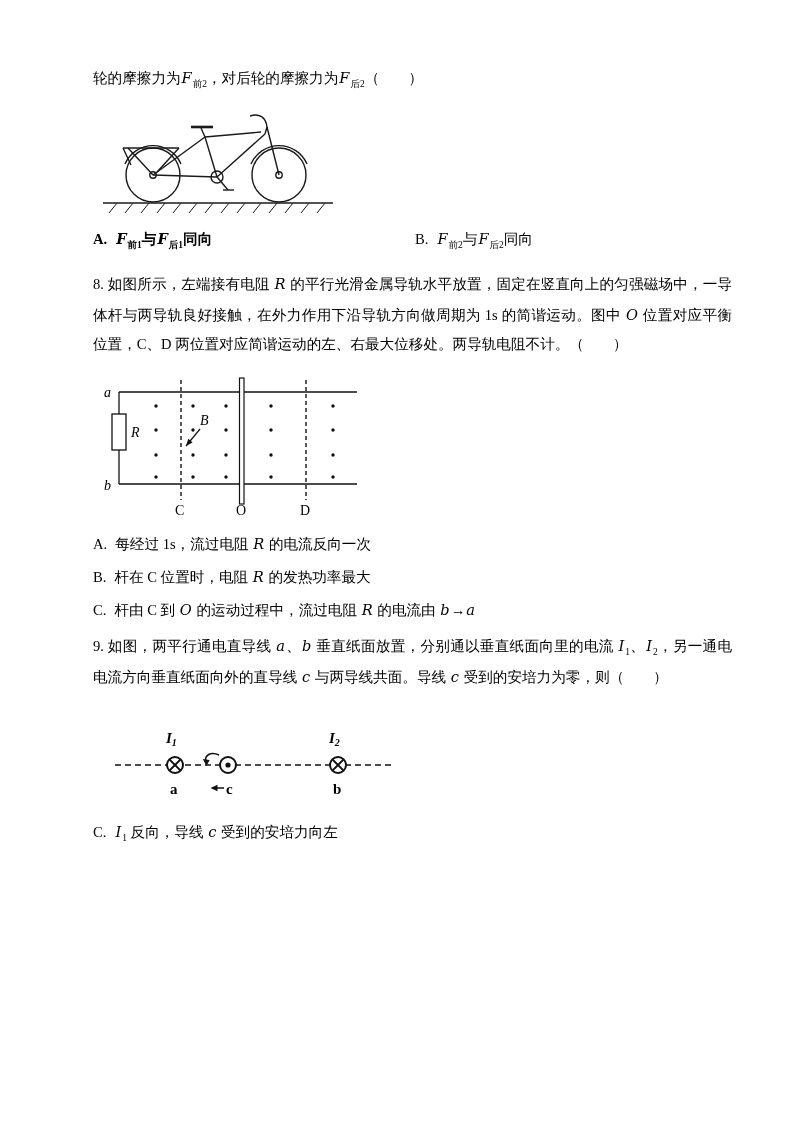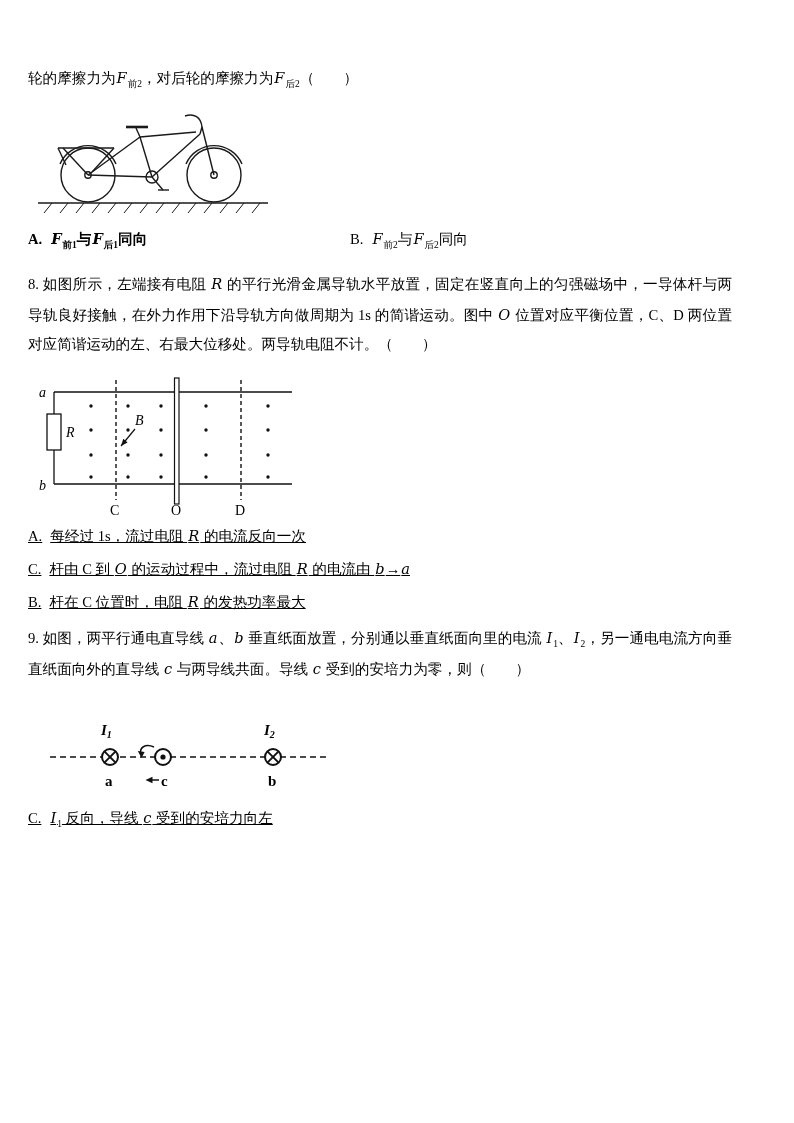--- a/index.html
+++ b/index.html
@@ -1,32 +1,32 @@
 <!DOCTYPE html>
 <html><head>
 <meta charset="utf-8">
 <style>
   html,body{margin:0;padding:0;}
   body{
     width:794px;height:1123px;overflow:hidden;background:#ffffff;color:#000;
     font-family:"Liberation Serif","DejaVu Serif",serif;font-size:14.6px;
   }
-  .page{padding:66px 62px 0 28px;}
+  .page{padding:66px 62px 0 93px;}
   i.var{font-style:italic;font-family:"DejaVu Serif",serif;padding:0 1px;}
   sub{font-size:9.5px;line-height:0;}
   .lead{line-height:1.6;}
   figure{margin:0;}
   .fig-bike{margin:14px 0 2px 8px;}
   .opt-grid{margin-top:4px;}
   .opt-row{display:flex;margin:9px 0;line-height:1.65;}
   .opt-col1{width:322px;font-weight:bold;}
   .opt-label{margin-right:8px;}
   .stem{line-height:2.02;text-align:justify;margin:8px 0 0;}
   .fig-circuit{margin:12px 0 2px 8px;}
-  .optlist{margin-top:6px;text-decoration:underline;}
+  .optlist{margin-top:14px;}
   .opt-line{margin:0 0 9px;line-height:1.65;}
   .fig-wires{margin:36px 0 8px 20px;}
   .opt-line9{margin:0 0 24px;line-height:1.65;}
   svg{display:block;}
   svg text{font-family:"Liberation Serif","DejaVu Serif",serif;fill:#000;font-size:14px;}
   svg text.svgi{font-style:italic;}
   svg text.svgb{font-weight:bold;font-size:15px;}
 </style>
 </head>
 <body>
@@ -144,24 +144,24 @@
       <text x="135" y="143">O</text>
       <text x="199" y="143">D</text>
     </svg>
   </figure>
 
   <div class="optlist">
     <div class="opt-line">
       <span class="opt-label">A.</span><span>每经过 1s，流过电阻 <i class="var">R</i> 的电流反向一次</span>
     </div>
     <div class="opt-line">
+      <span class="opt-label">B.</span><span>杆在 C 位置时，电阻 <i class="var">R</i> 的发热功率最大</span>
+    </div>
+    <div class="opt-line">
       <span class="opt-label">C.</span><span>杆由 C 到 <i class="var">O</i> 的运动过程中，流过电阻 <i class="var">R</i> 的电流由 <i class="var">b</i>→<i class="var">a</i></span>
-    </div>
-    <div class="opt-line">
-      <span class="opt-label">B.</span><span>杆在 C 位置时，电阻 <i class="var">R</i> 的发热功率最大</span>
     </div>
   </div>
 
   <p class="stem">9. 如图，两平行通电直导线 <i class="var">a</i>、<i class="var">b</i> 垂直纸面放置，分别通以垂直纸面向里的电流 <i class="var">I</i><sub>1</sub>、<i class="var">I</i><sub>2</sub>，另一通电电流方向垂直纸面向外的直导线 <i class="var">c</i> 与两导线共面。导线 <i class="var">c</i> 受到的安培力为零，则（　　）</p>
 
   <figure class="fig-wires">
     <svg width="285" height="78" viewBox="0 0 285 78">
       <line x1="2" y1="37" x2="280" y2="37" stroke="#111" stroke-width="1.5" stroke-dasharray="6,4"></line>
       <g stroke="#111" stroke-width="2" fill="#ffffff">
         <circle cx="62" cy="37" r="8"></circle>

